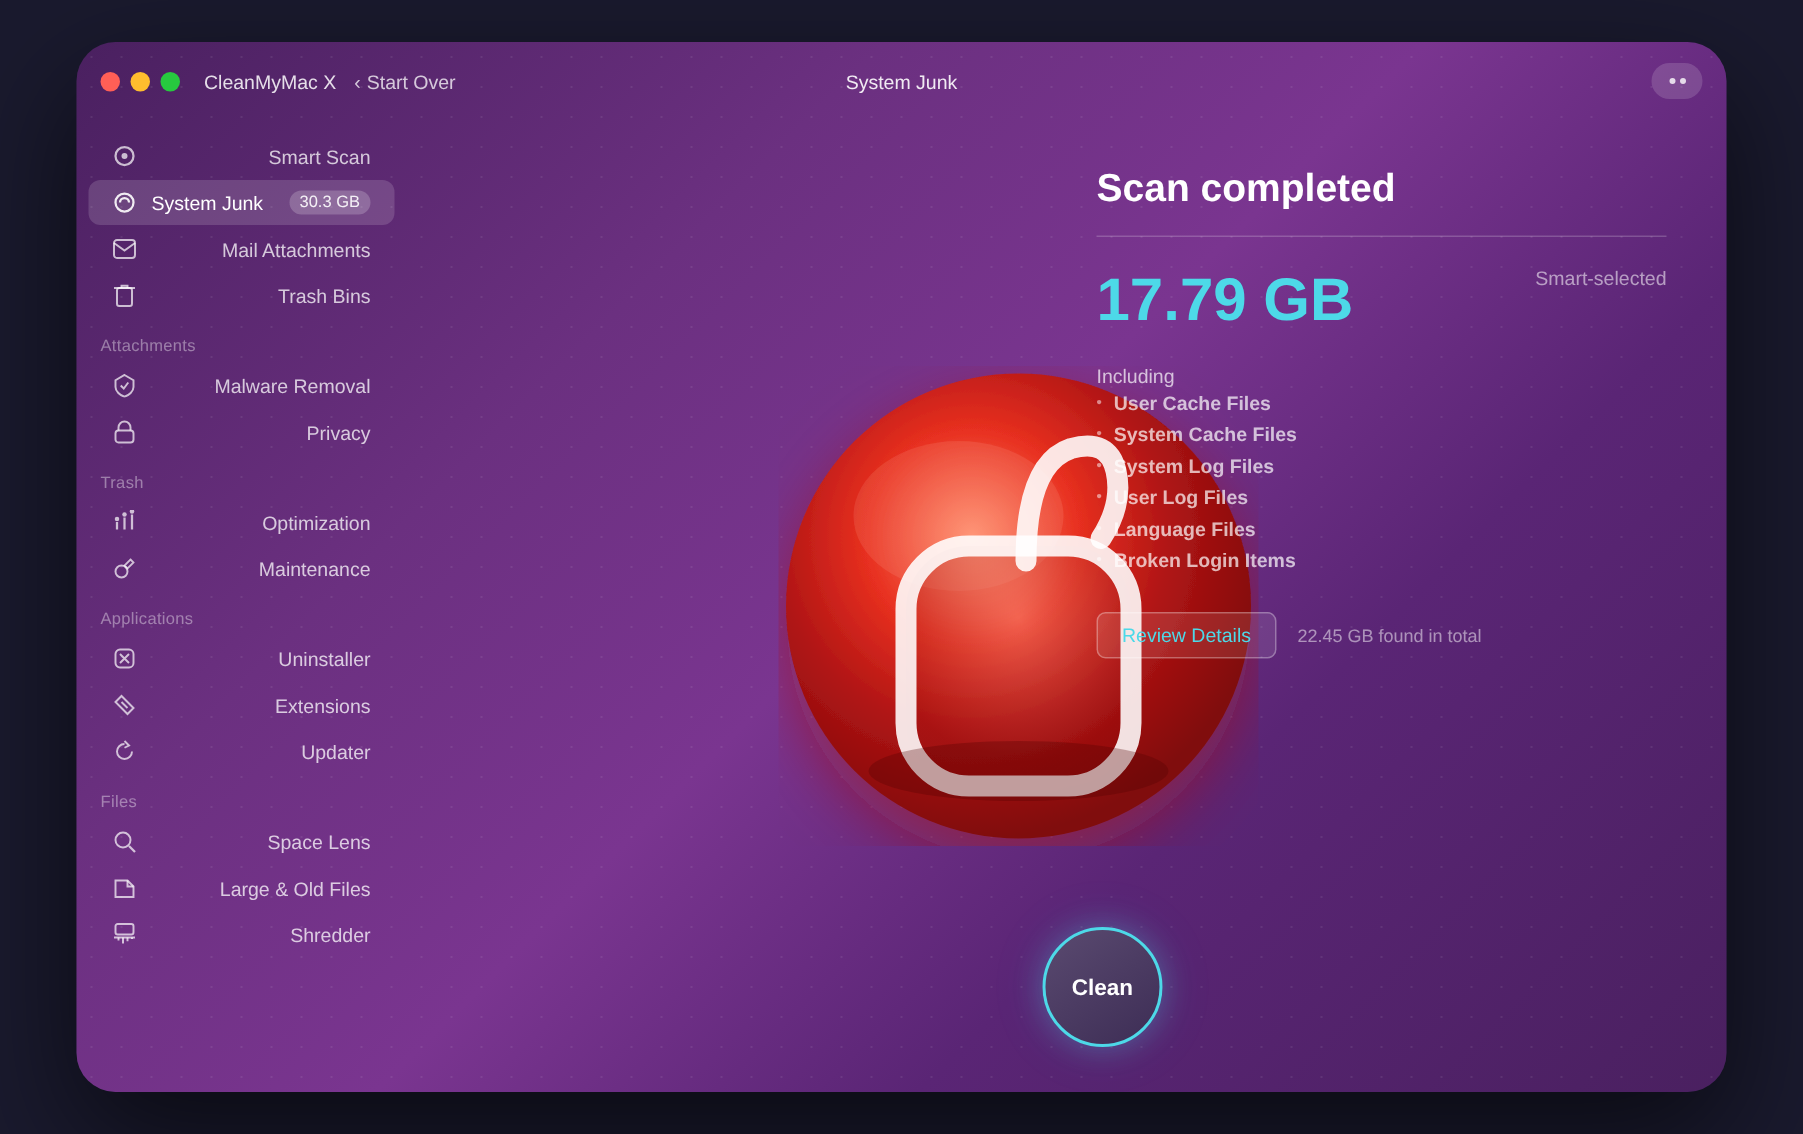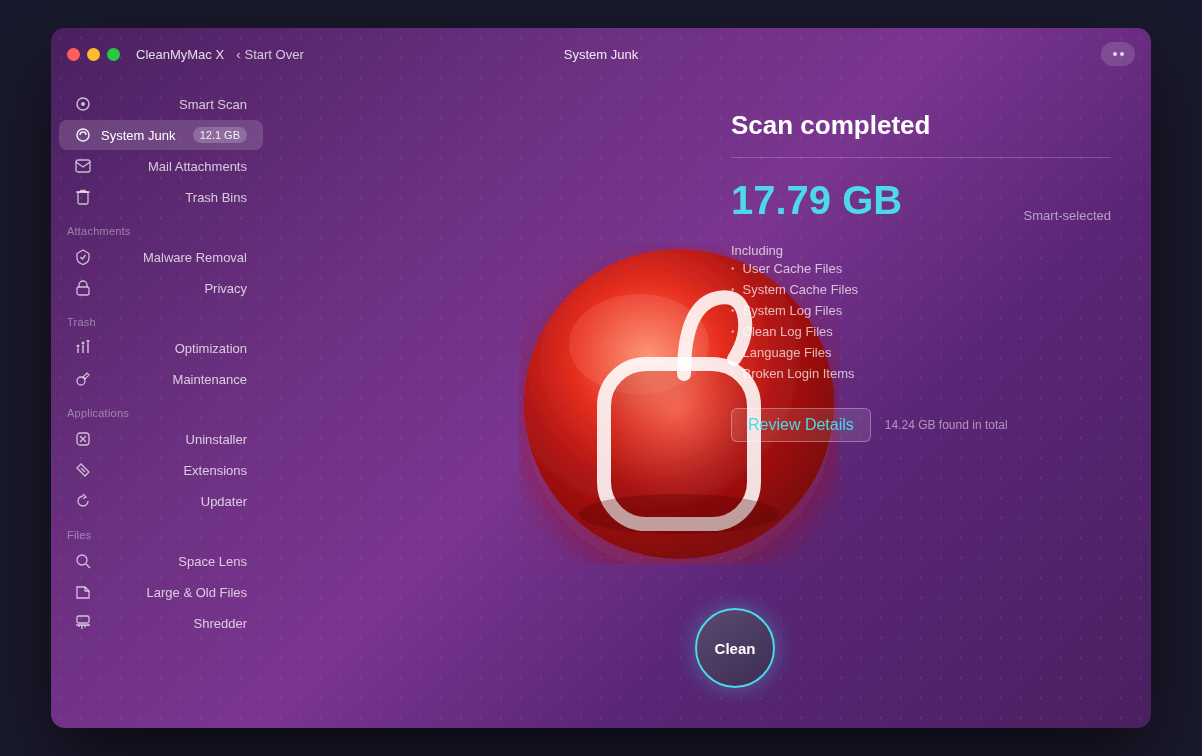--- a/index.html
+++ b/index.html
@@ -10,21 +10,21 @@
       display: flex;
       align-items: center;
       justify-content: center;
       font-family: -apple-system, BlinkMacSystemFont, 'Helvetica Neue', sans-serif;
     }
 
     .window {
       width: 1100px;
       height: 700px;
       background: linear-gradient(135deg, #4a2060 0%, #6b3080 30%, #7a3590 50%, #5a2575 70%, #4a2060 100%);
-      border-radius: 14px;
+      border-radius: 26px;
       overflow: hidden;
       display: flex;
       flex-direction: column;
       box-shadow: 0 30px 80px rgba(0,0,0,0.6);
       position: relative;
     }
 
     
     .window::before {
       content: '';
@@ -208,21 +208,21 @@
     }
 
     .divider {
       height: 1px;
       background: rgba(255,255,255,0.2);
       margin-bottom: 20px;
     }
 
     .size-row {
       display: flex;
-      align-items: flex-end;
+      align-items: flex-start;
       gap: 16px;
       margin-bottom: 20px;
     }
 
     .size-value {
       font-size: 40px;
       font-weight: 700;
       color: #4dd9e8;
     }
 
@@ -243,53 +243,54 @@
       margin-bottom: 24px;
     }
 
     .file-list li {
       font-size: 13px;
       color: rgba(255,255,255,0.7);
       padding: 3px 0;
       display: flex;
       align-items: center;
       gap: 8px;
+      font-weight: bold;
     }
 
     .file-list li::before {
       content: '•';
       color: rgba(255,255,255,0.5);
       font-size: 10px;
     }
 
     .review-row {
       display: flex;
       align-items: center;
       gap: 14px;
     }
 
     .review-btn {
       background: rgba(255,255,255,0.1);
       border: 1px solid rgba(255,255,255,0.3);
       color: #4dd9e8;
       padding: 7px 16px;
       border-radius: 6px;
-      font-size: 16px;
+      font-size: 13px;
       cursor: pointer;
     }
 
     .found-total {
       font-size: 12px;
       color: rgba(255,255,255,0.5);
     }
 
     
     .clean-btn-container {
       position: absolute;
-      bottom: 40px;
+      bottom: 30px;
       left: 50%;
       transform: translateX(-20%);
     }
 
     .clean-btn {
       width: 80px;
       height: 80px;
       border-radius: 50%;
       background: linear-gradient(145deg, #5a4a70, #3d2d55);
       border: 2.5px solid #4dd9e8;
@@ -342,21 +343,21 @@
 
 
       <div class="sidebar-item active">
         <span class="sidebar-icon">
           <svg width="16" height="16" viewBox="0 0 16 16" fill="none">
             <circle cx="8" cy="8" r="6" stroke="rgba(255,255,255,0.9)" stroke-width="1.5"></circle>
             <path d="M5 8 C5 6.3 6.3 5 8 5 C9.7 5 11 6.3 11 8" stroke="rgba(255,255,255,0.9)" stroke-width="1.5" fill="none"></path>
           </svg>
         </span>
         <span>System Junk</span>
-        <span class="sidebar-badge">12.1 GB</span>
+        <span class="sidebar-badge">30.3 GB</span>
       </div>
 
       <div class="sidebar-item">
         <span class="sidebar-icon">
           <svg width="16" height="14" viewBox="0 0 16 14" fill="none">
             <rect x="1" y="1" width="14" height="12" rx="2" stroke="rgba(255,255,255,0.7)" stroke-width="1.3"></rect>
             <path d="M1 3 L8 8 L15 3" stroke="rgba(255,255,255,0.7)" stroke-width="1.3"></path>
           </svg>
         </span>
         <span>Mail Attachments</span>
@@ -536,33 +537,33 @@
           <li>
               <span>User Cache Files</span>
             </li>
           <li>
               <span>System Cache Files</span>
             </li>
           <li>
               <span>System Log Files</span>
             </li>
           <li>
-              <span>Clean Log Files</span>
+              <span>User Log Files</span>
             </li>
           <li>
               <span>Language Files</span>
             </li>
           <li>
               <span>Broken Login Items</span>
             </li>
         </ul>
 
         <div class="review-row">
           <button class="review-btn">Review Details</button>
-          <span class="found-total">14.24 GB found in total</span>
+          <span class="found-total">22.45 GB found in total</span>
         </div>
       </div>
 
       <div class="clean-btn-container">
         <button class="clean-btn">Clean</button>
       </div>
 
     </div>
   </div>
 </div>

